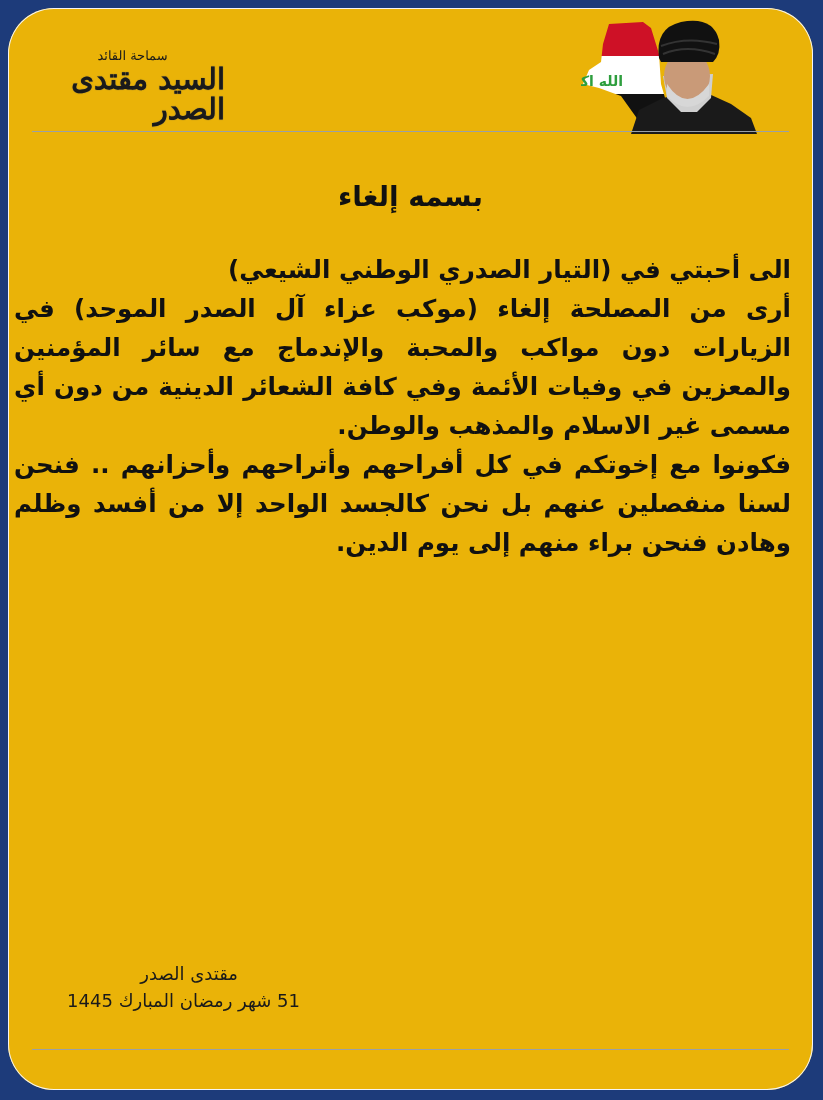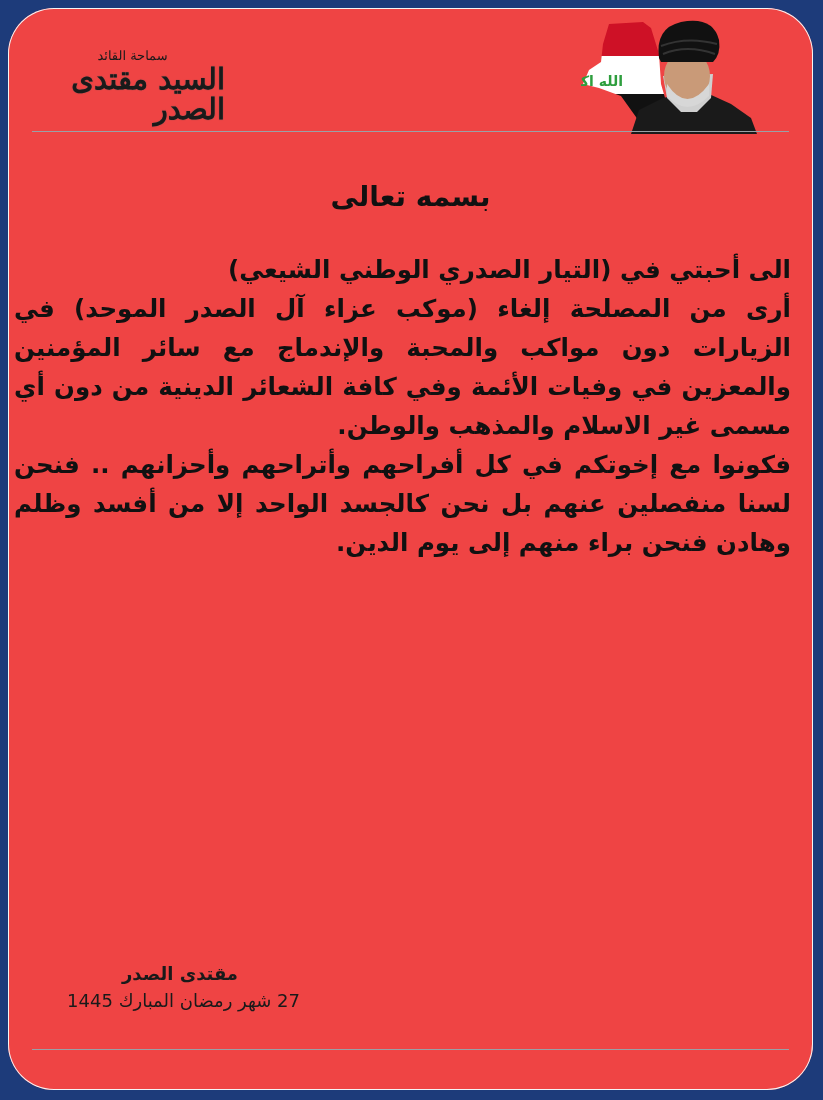--- a/index.html
+++ b/index.html
@@ -4,21 +4,21 @@
 <style>
   html, body { margin:0; padding:0; }
   body {
     width:823px; height:1100px; overflow:hidden;
     background:#1d3b7a;
     font-family:"DejaVu Sans", sans-serif;
     position:relative;
   }
   .card {
     position:absolute; left:8px; top:8px; width:805px; height:1082px;
-    background:#ef4444;
+    background:#eab308;
     border-radius:46px;
     box-shadow: inset 0 0 0 1px #f4f5f6;
   }
   .header { position:absolute; left:0; top:0; width:805px; height:124px; }
   .calligraphy-logo {
     position:absolute; left:32px; top:38px; width:185px; height:80px;
     display:flex; flex-direction:column; align-items:center; justify-content:center;
     color:#1a1a1a; direction:rtl;
   }
   .calligraphy-logo .title-small {
@@ -42,21 +42,21 @@
     direction:rtl; text-align:justify; text-align-last:right;
     font-family:"DejaVu Sans", sans-serif; font-weight:bold;
     font-size:24.5px; line-height:39px; color:#111;
   }
   .body-text p { margin:0; }
   .signature {
     position:absolute; left:22px; top:952px; width:270px;
     direction:rtl; text-align:right;
     font-family:"DejaVu Sans", sans-serif; font-size:18px; line-height:27px; color:#1a1a1a;
   }
-  .signature .name { padding-right:62px; font-weight:bold;text-align:right; }
+  .signature .name { padding-right:62px; font-weight:normal;text-align:right; }
   .date-footer {
     position:absolute; left:100px; top:1058px;
     font-family:"Liberation Sans", sans-serif; font-weight:bold; font-size:16px; color:#333;margin-top:47px;
   }
 </style>
 </head>
 <body>
 
 <div class="card">
 
@@ -86,29 +86,29 @@
       <path d="M86 70 Q106 100 128 70 L128 82 Q106 104 86 82 Z" fill="#d7d7d7"></path>
 
       <path d="M78 44 Q74 14 100 8 Q132 2 138 26 Q140 40 132 48 L80 48 Z" fill="#111111"></path>
       <path d="M82 40 Q106 30 134 40" stroke="#333" stroke-width="2" fill="none"></path>
       <path d="M80 32 Q106 22 136 30" stroke="#333" stroke-width="2" fill="none"></path>
     </svg>
   </div>
 
   <div class="divider-top"></div>
 
-  <div class="heading">بسمه تعالى</div>
+  <div class="heading">بسمه إلغاء</div>
 
   <div class="body-text">
     <p>الى أحبتي في (التيار الصدري الوطني الشيعي)</p>
     <p>أرى من المصلحة إلغاء (موكب عزاء آل الصدر الموحد) في الزيارات دون مواكب والمحبة والإندماج مع سائر المؤمنين والمعزين في وفيات الأئمة وفي كافة الشعائر الدينية من دون أي مسمى غير الاسلام والمذهب والوطن.</p>
     <p>فكونوا مع إخوتكم في كل أفراحهم وأتراحهم وأحزانهم .. فنحن لسنا منفصلين عنهم بل نحن كالجسد الواحد إلا من أفسد وظلم وهادن فنحن براء منهم إلى يوم الدين.</p>
   </div>
 
   <div class="signature">
     <div class="name">مقتدى الصدر</div>
-    <div>27 شهر رمضان المبارك 1445</div>
+    <div>51 شهر رمضان المبارك 1445</div>
   </div>
 
   <div class="divider-bottom"></div>
 
   <div class="date-footer">07/04/2024</div>
 </div>
 
 </body></html>

